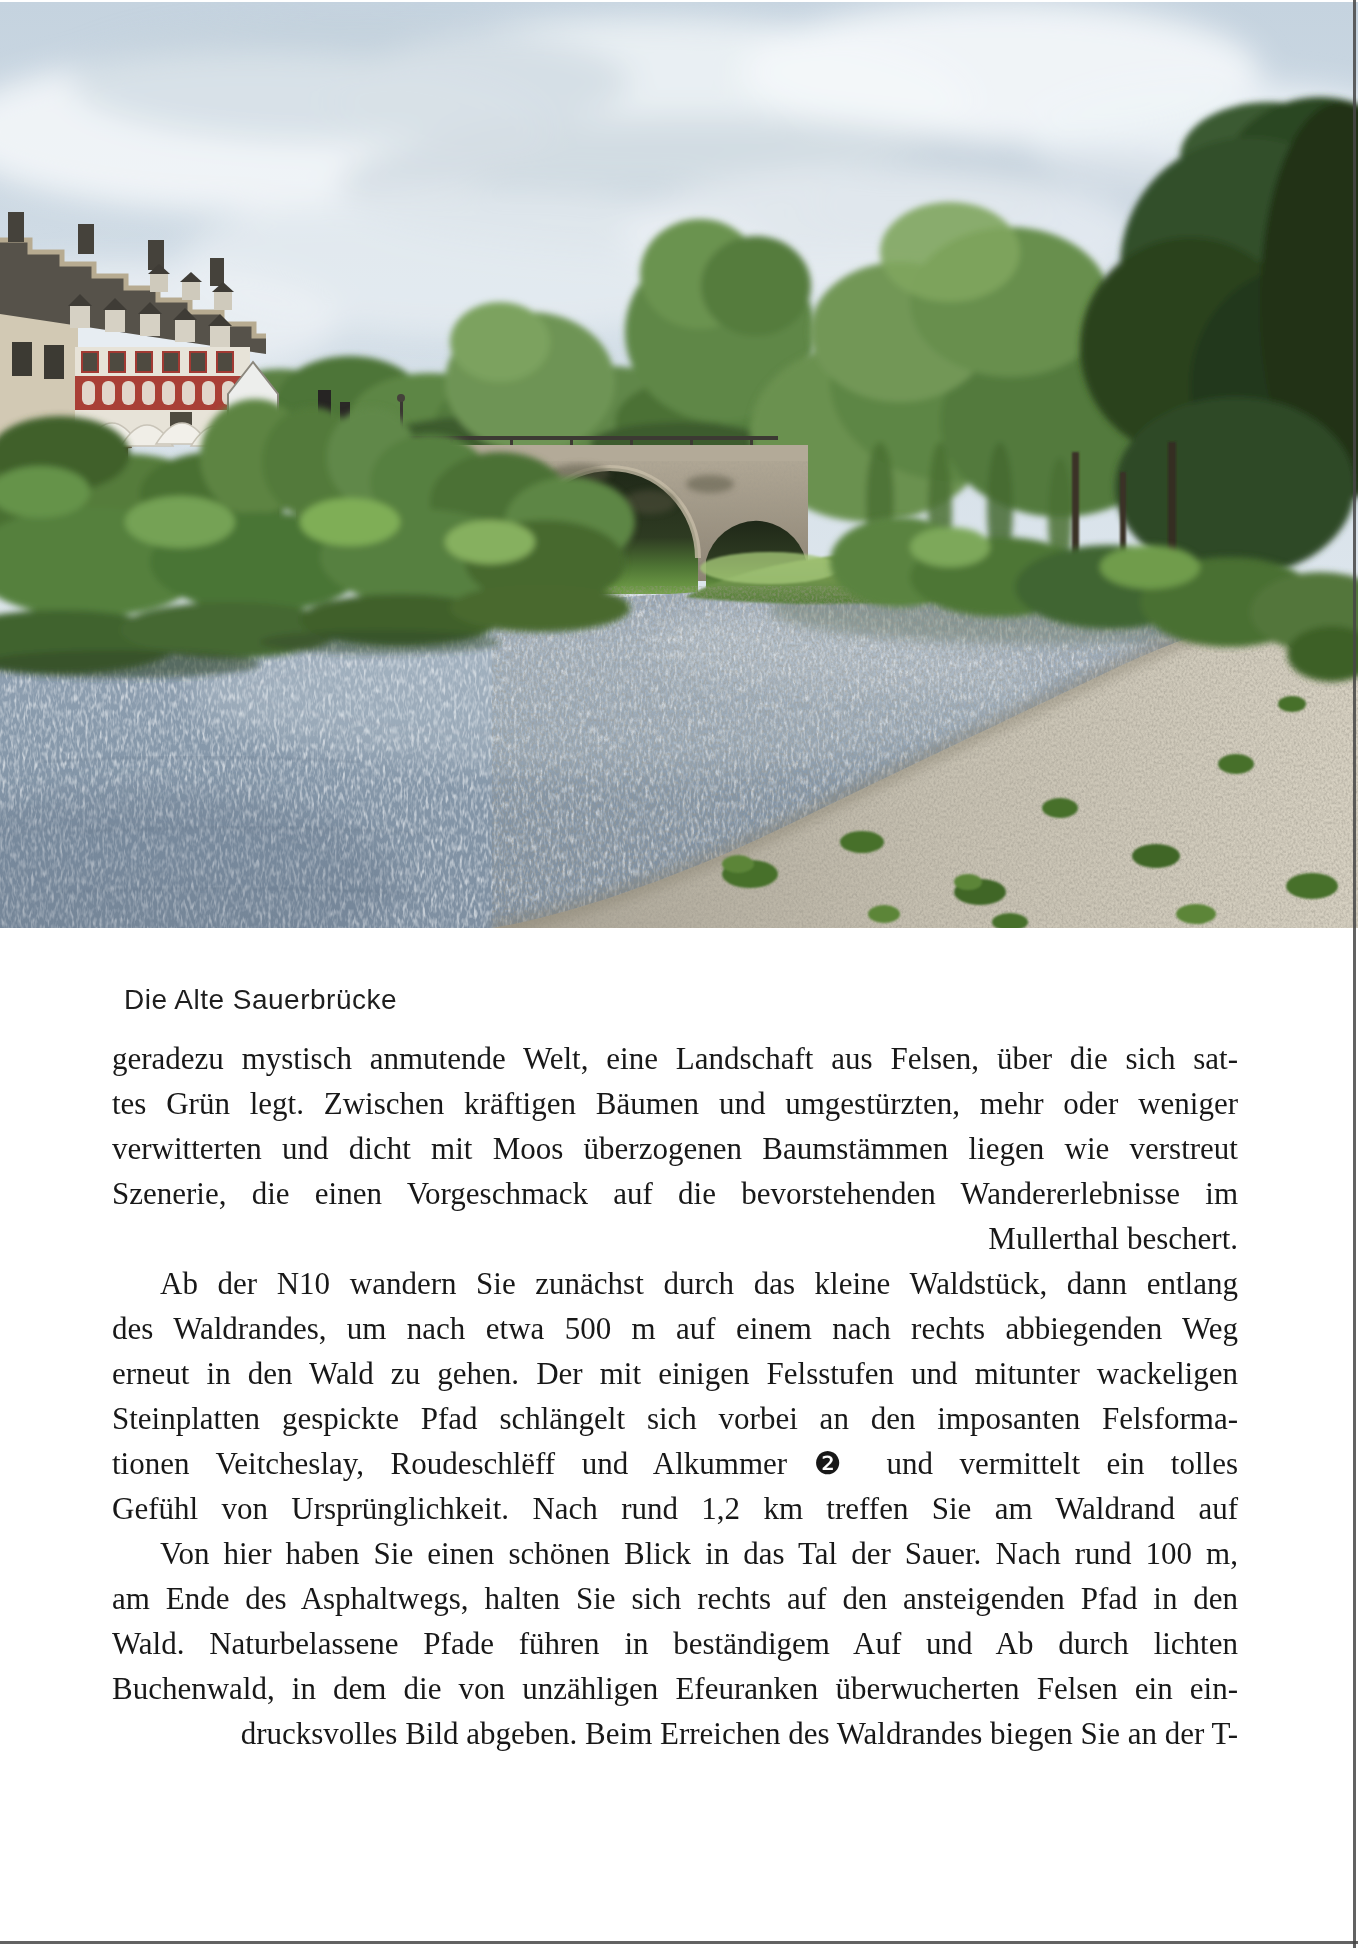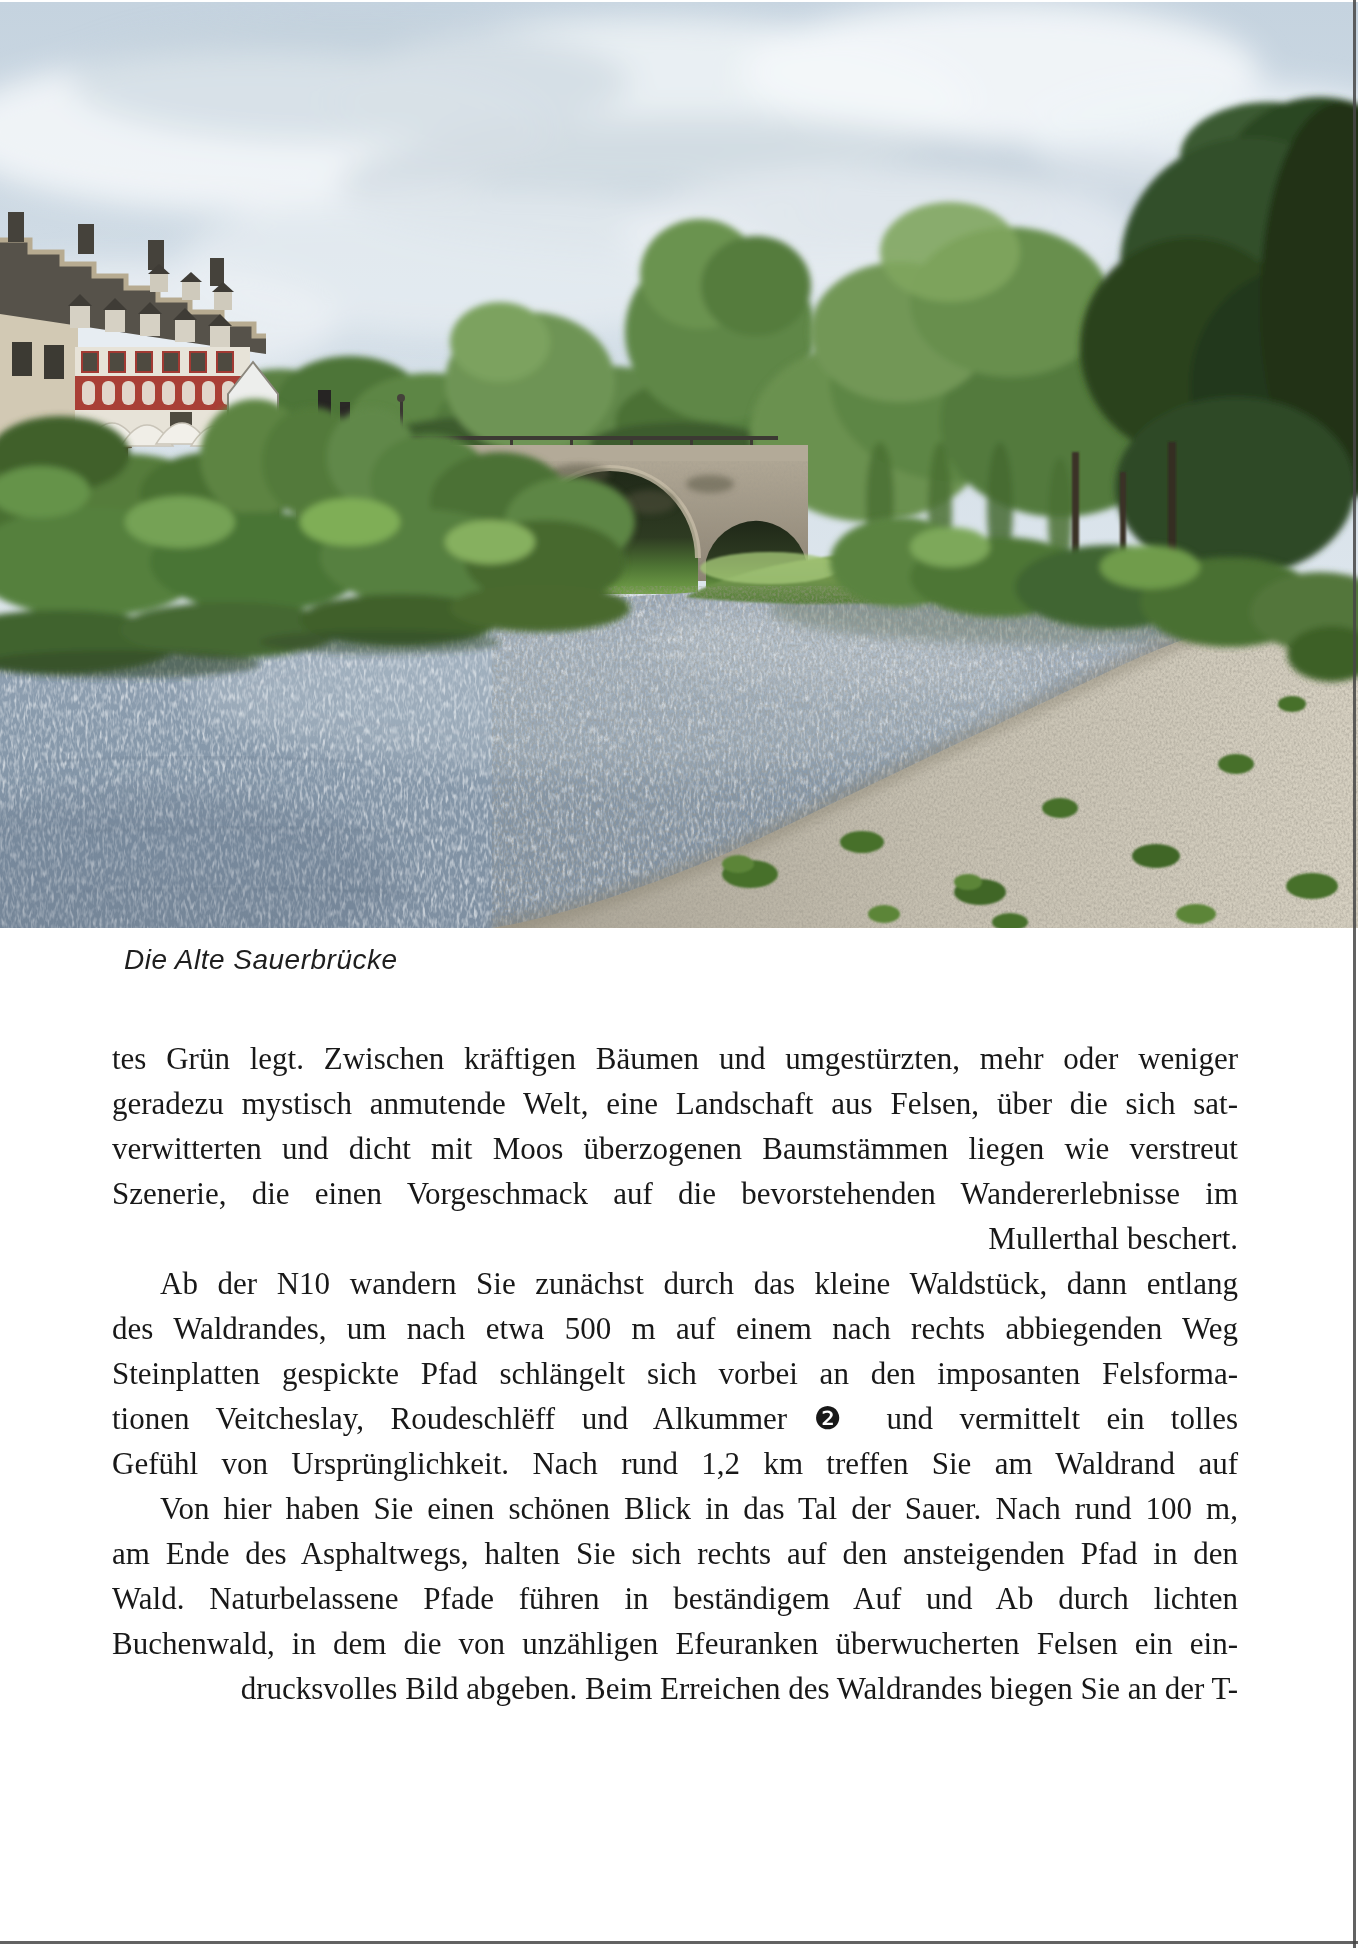--- a/index.html
+++ b/index.html
@@ -3,23 +3,23 @@
 <meta charset="utf-8">
 <style>
   html,body{margin:0;padding:0;}
   body{
     width:1358px;height:1948px;position:relative;background:#ffffff;
     font-family:"Liberation Serif","DejaVu Serif",serif;overflow:hidden;
   }
   .photo{position:absolute;left:0;top:2px;width:1358px;height:926px;}
   .photo svg{display:block;width:100%;height:100%;}
   .caption{
-    position:absolute;left:124px;top:944px;
+    position:absolute;left:124px;top:984px;
     font-family:"Liberation Sans","DejaVu Sans",sans-serif;
-    font-style:italic;font-size:28px;color:#1e1e1e;letter-spacing:.5px;
+    font-size:28px;color:#1e1e1e;letter-spacing:.5px;
   }
   .body-text{
     position:absolute;left:112px;top:1036px;width:1126px;
     color:#181818;font-size:31px;
   }
   .line{height:45px;line-height:45px;}
   .just{text-align:justify;text-align-last:justify;text-justify:inter-word;}
   .last{text-align:right;}
   .indent{text-indent:48px;}
   .edge-right{position:absolute;right:2px;top:0;width:3px;height:1948px;background:#474747;opacity:.85;}
@@ -358,27 +358,28 @@
     <ellipse cx="540" cy="606" rx="90" ry="24" fill="#48692f"></ellipse>
     <ellipse cx="120" cy="662" rx="140" ry="14" fill="#33492b" opacity="0.6"></ellipse>
     <ellipse cx="380" cy="640" rx="120" ry="12" fill="#33492b" opacity="0.5"></ellipse>
   </g>
 </svg>
 </figure>
 
 <figcaption class="caption">Die Alte Sauerbrücke</figcaption>
 
 <div class="body-text">
+    <div class="line just">geradezu mystisch anmutende Welt, eine Landschaft aus Felsen, über die sich sat-</div>
     <div class="line just">tes Grün legt. Zwischen kräftigen Bäumen und umgestürzten, mehr oder weniger</div>
-    <div class="line just">geradezu mystisch anmutende Welt, eine Landschaft aus Felsen, über die sich sat-</div>
     <div class="line just">verwitterten und dicht mit Moos überzogenen Baumstämmen liegen wie verstreut</div>
     <div class="line just">Szenerie, die einen Vorgeschmack auf die bevorstehenden Wandererlebnisse im</div>
     <div class="line last">Mullerthal beschert.</div>
     <div class="line just indent">Ab der N10 wandern Sie zunächst durch das kleine Waldstück, dann entlang</div>
     <div class="line just">des Waldrandes, um nach etwa 500 m auf einem nach rechts abbiegenden Weg</div>
+    <div class="line just">erneut in den Wald zu gehen. Der mit einigen Felsstufen und mitunter wackeligen</div>
     <div class="line just">Steinplatten gespickte Pfad schlängelt sich vorbei an den imposanten Felsforma-</div>
     <div class="line just">tionen Veitcheslay, Roudeschlëff und Alkummer ❷ und vermittelt ein tolles</div>
     <div class="line just">Gefühl von Ursprünglichkeit. Nach rund 1,2 km treffen Sie am Waldrand auf</div>
     <div class="line just indent">Von hier haben Sie einen schönen Blick in das Tal der Sauer. Nach rund 100 m,</div>
     <div class="line just">am Ende des Asphaltwegs, halten Sie sich rechts auf den ansteigenden Pfad in den</div>
     <div class="line just">Wald. Naturbelassene Pfade führen in beständigem Auf und Ab durch lichten</div>
     <div class="line just">Buchenwald, in dem die von unzähligen Efeuranken überwucherten Felsen ein ein-</div>
     <div class="line last">drucksvolles Bild abgeben. Beim Erreichen des Waldrandes biegen Sie an der T-</div>
   </div>
 

